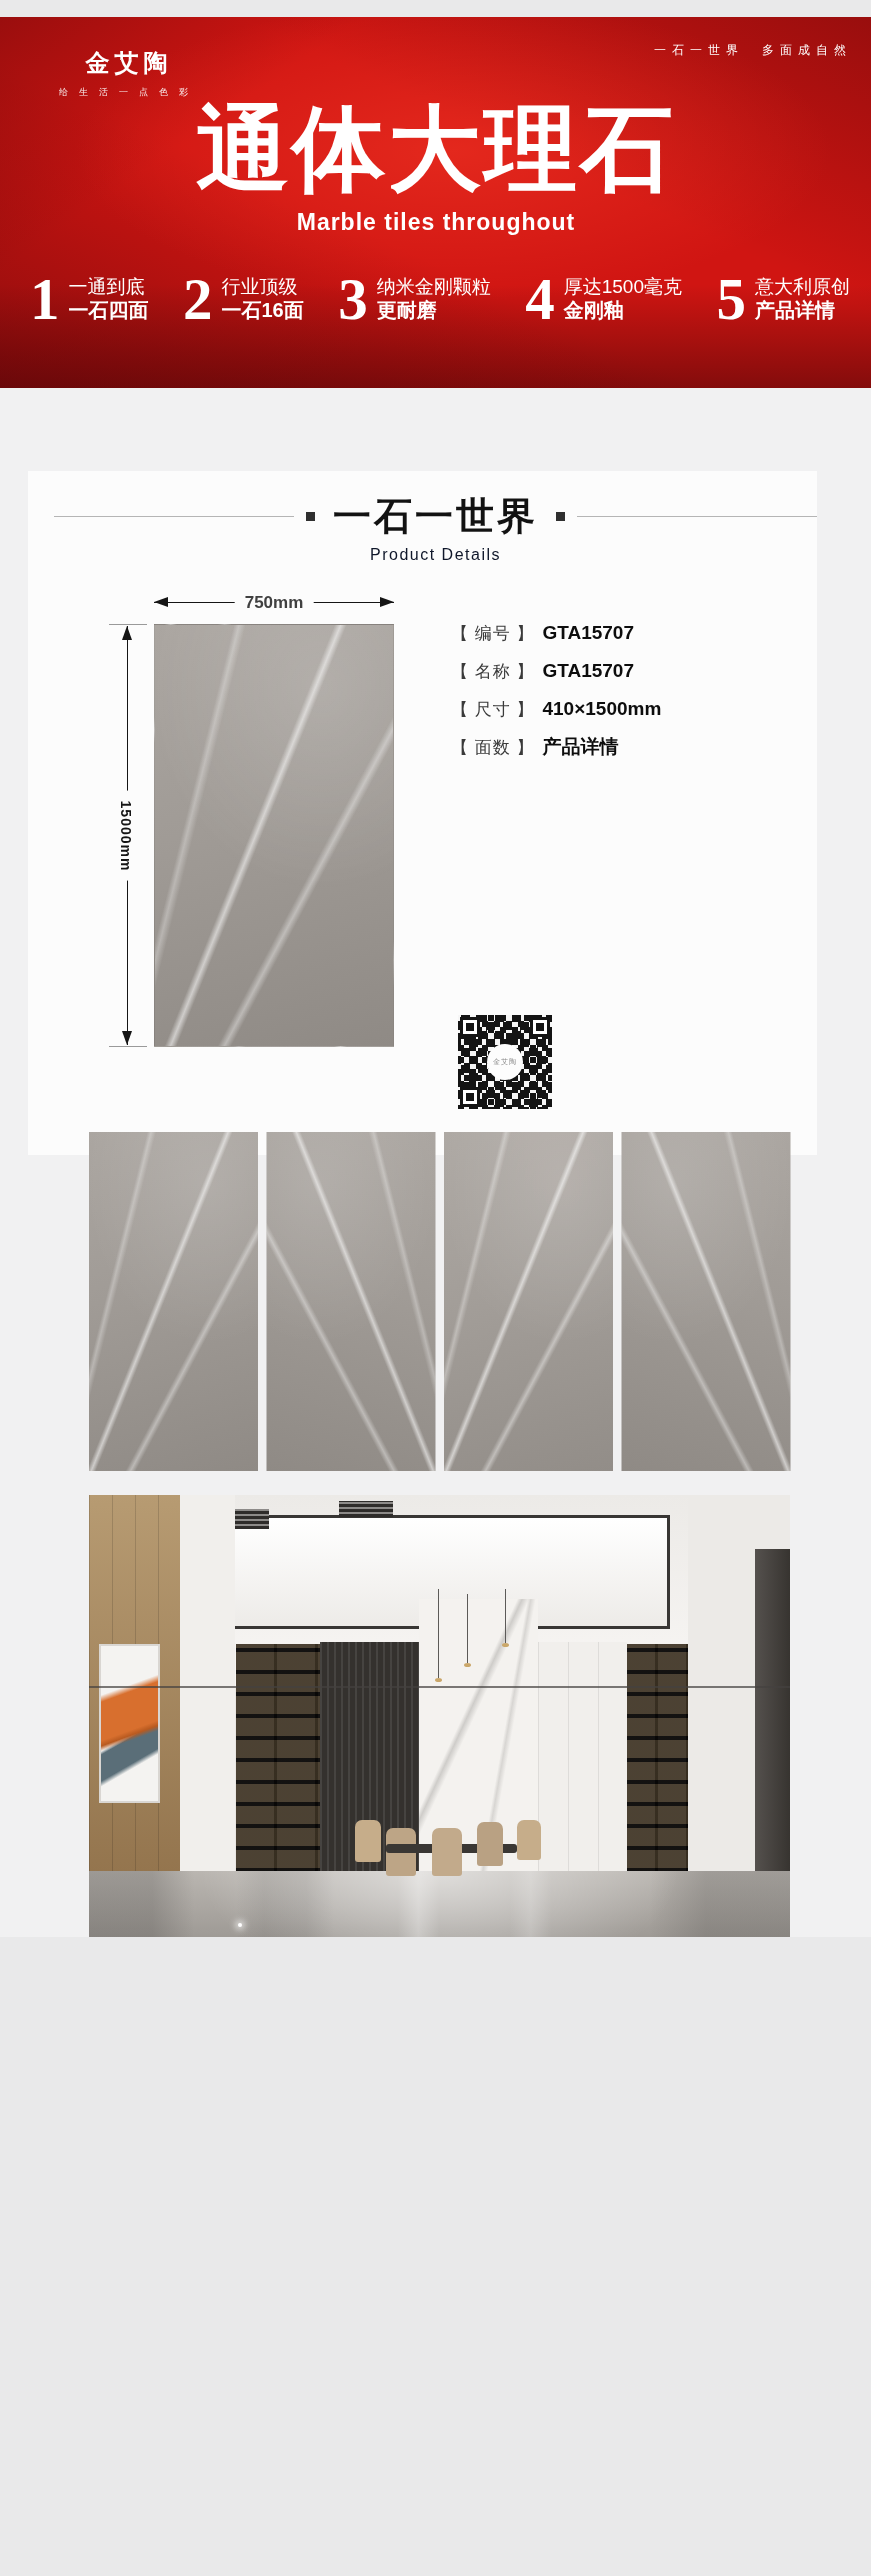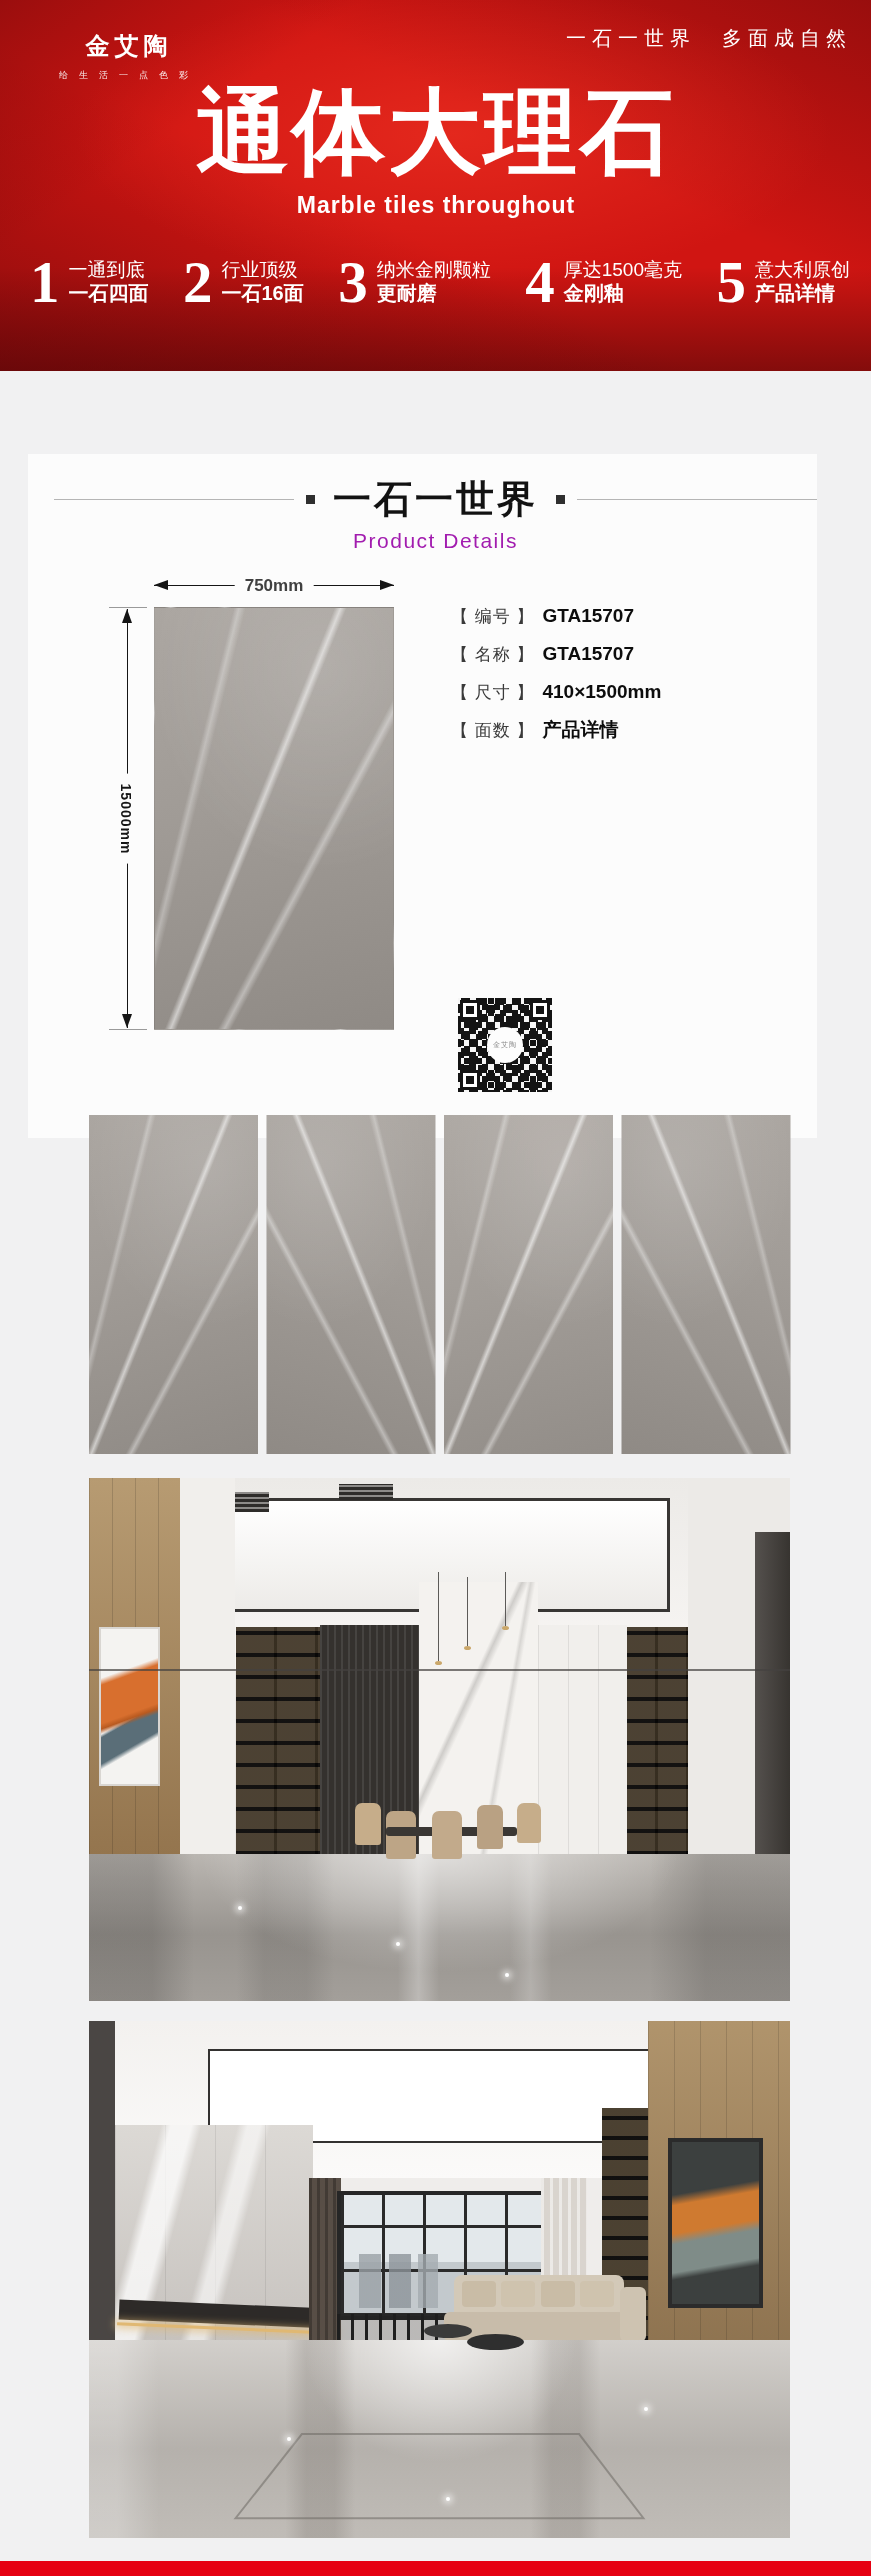--- a/index.html
+++ b/index.html
@@ -1,52 +1,52 @@
 <!DOCTYPE html>
 <html><head>
 <meta charset="utf-8">
 <style>
   html,body{margin:0;padding:0;background:#e9e9ea;}
-  #page{position:relative;width:872px;height:2576px;margin:0 auto;background:#f1f1f2;overflow:hidden;
+  #page{position:relative;width:872px;height:1920px;margin:17px auto;background:#f1f1f2;overflow:hidden;
         font-family:"Liberation Sans","DejaVu Sans",sans-serif;}
   .abs{position:absolute;}
 
   
   .header{left:0;top:0;width:872px;height:371px;color:#fff;
     background:
       radial-gradient(62% 58% at 52% 36%, rgba(255,66,44,.42), transparent 70%),
       linear-gradient(145deg, rgba(110,8,10,.55) 0%, transparent 26%),
       linear-gradient(205deg, transparent 58%, rgba(86,5,8,.55) 100%),
       linear-gradient(25deg, transparent 62%, rgba(86,5,8,.45) 100%),
       linear-gradient(to bottom, transparent 72%, rgba(56,3,5,.5) 100%),
       #d01512;}
   .logo-block{left:47px;top:30px;width:164px;text-align:center;}
   .logo{font-size:24px;font-weight:800;letter-spacing:5px;}
   .logo-tag{margin-top:7px;font-size:9px;letter-spacing:11px;opacity:.93;white-space:nowrap;}
   .slogan{right:20px;top:25px;font-family:"Liberation Serif","DejaVu Serif",serif;
-          font-size:20px;letter-spacing:6px;white-space:nowrap;}
+          font-size:12px;letter-spacing:6px;white-space:nowrap;}
   .big-title{left:0;top:81px;width:872px;text-align:center;font-size:93px;font-weight:900;
              letter-spacing:3px;line-height:103px;}
   .sub-title{left:0;top:192px;width:872px;text-align:center;font-size:23px;font-weight:600;letter-spacing:1px;}
   .features{left:30px;top:254px;width:820px;display:flex;justify-content:space-between;}
   .feature{display:flex;align-items:flex-start;}
   .f-num{font-family:"Liberation Serif","DejaVu Serif",serif;font-size:59px;line-height:57px;
          font-weight:700;margin-right:9px;}
   .f-text{padding-top:5px;}
   .f-line1{font-size:19px;font-weight:500;line-height:22px;white-space:nowrap;}
   .f-line2{font-size:20px;font-weight:800;line-height:24px;white-space:nowrap;}
 
   
   .card{left:28px;top:454px;width:789px;height:684px;background:#fcfcfc;}
   .section-header{left:54px;top:474px;width:763px;}
   .sh-row{display:flex;align-items:center;}
   .sh-line{flex:1;height:1px;background:#b5b5b5;}
   .sh-sq{width:9px;height:9px;background:#2f2f2f;margin:0 12px;}
   .sh-title{font-size:38px;font-weight:900;color:#121212;letter-spacing:3px;padding:0 6px;}
-  .sh-sub{text-align:center;margin-top:4px;font-size:21px;color:#a21caf;letter-spacing:1.5px;}
+  .sh-sub{text-align:center;margin-top:4px;font-size:16px;color:#0f172a;letter-spacing:1.5px;}
 
   
   .dim-h{left:154px;top:579px;width:240px;height:14px;}
   .dim-h .line{position:absolute;left:0;right:0;top:6px;height:1px;background:#151515;}
   .arr{position:absolute;width:0;height:0;}
   .arr.left{left:0;top:1px;border-top:5px solid transparent;border-bottom:5px solid transparent;border-right:14px solid #151515;}
   .arr.right{right:0;top:1px;border-top:5px solid transparent;border-bottom:5px solid transparent;border-left:14px solid #151515;}
   .dim-h .label{position:absolute;left:50%;top:-3px;transform:translateX(-50%);background:#fcfcfc;
                 padding:0 10px;font-size:17px;font-weight:700;color:#404040;line-height:20px;}
   .dim-v{left:113px;top:607px;width:28px;height:423px;}

